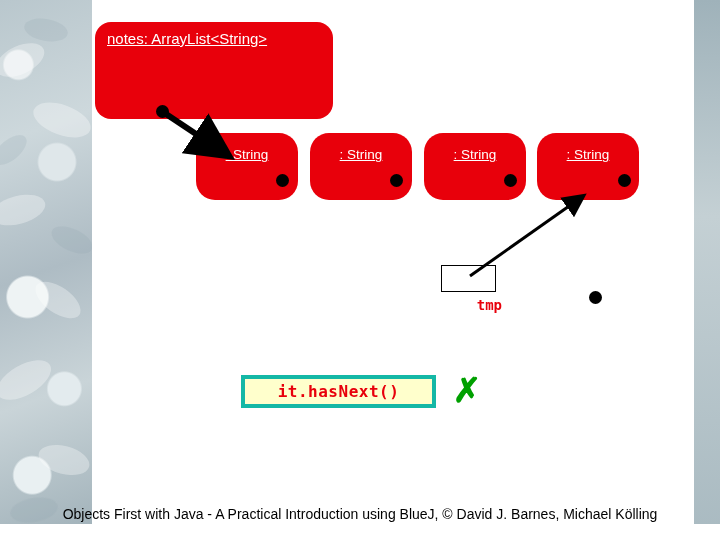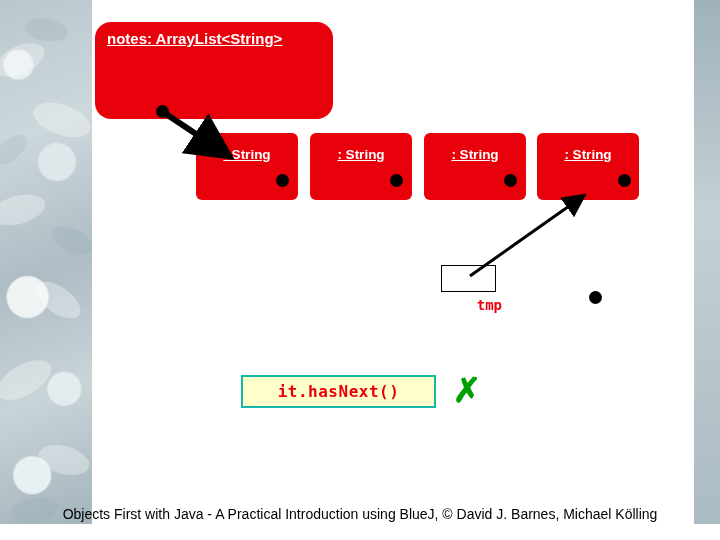--- a/index.html
+++ b/index.html
@@ -63,31 +63,31 @@
     bottom: 0;
     width: 720px;
     height: 16px;
     background: #ffffff;
   }
 
   
   .rbox {
     position: absolute;
     background: #e8000b;
-    border-radius: 6px;
+    border-radius: 19px;
     box-sizing: border-box;
   }
   .rbox .label {
     position: absolute;
     left: 0;
     right: 0;
     text-align: center;
     color: #ffffff;
     font-size: 14px;
-    font-weight: bold;
+    font-weight: normal;
   }
 
   #notes-box {
     left: 95px;
     top: 22px;
     width: 238px;
     height: 97px;
     border-radius: 16px;
   }
   #notes-box .label {
@@ -153,21 +153,21 @@
   }
 
   
   #code-callout {
     position: absolute;
     left: 241px;
     top: 375px;
     width: 195px;
     height: 33px;
     background: #ffffcc;
-    border: 2px solid #14b8a6;
+    border: 4px solid #14b8a6;
     box-sizing: border-box;
     display: flex;
     align-items: center;
     justify-content: center;
   }
   #code-callout .code-text {
     font-family: "DejaVu Sans Mono", monospace;
     font-size: 16px;
     font-weight: bold;
     color: #e8000b;

